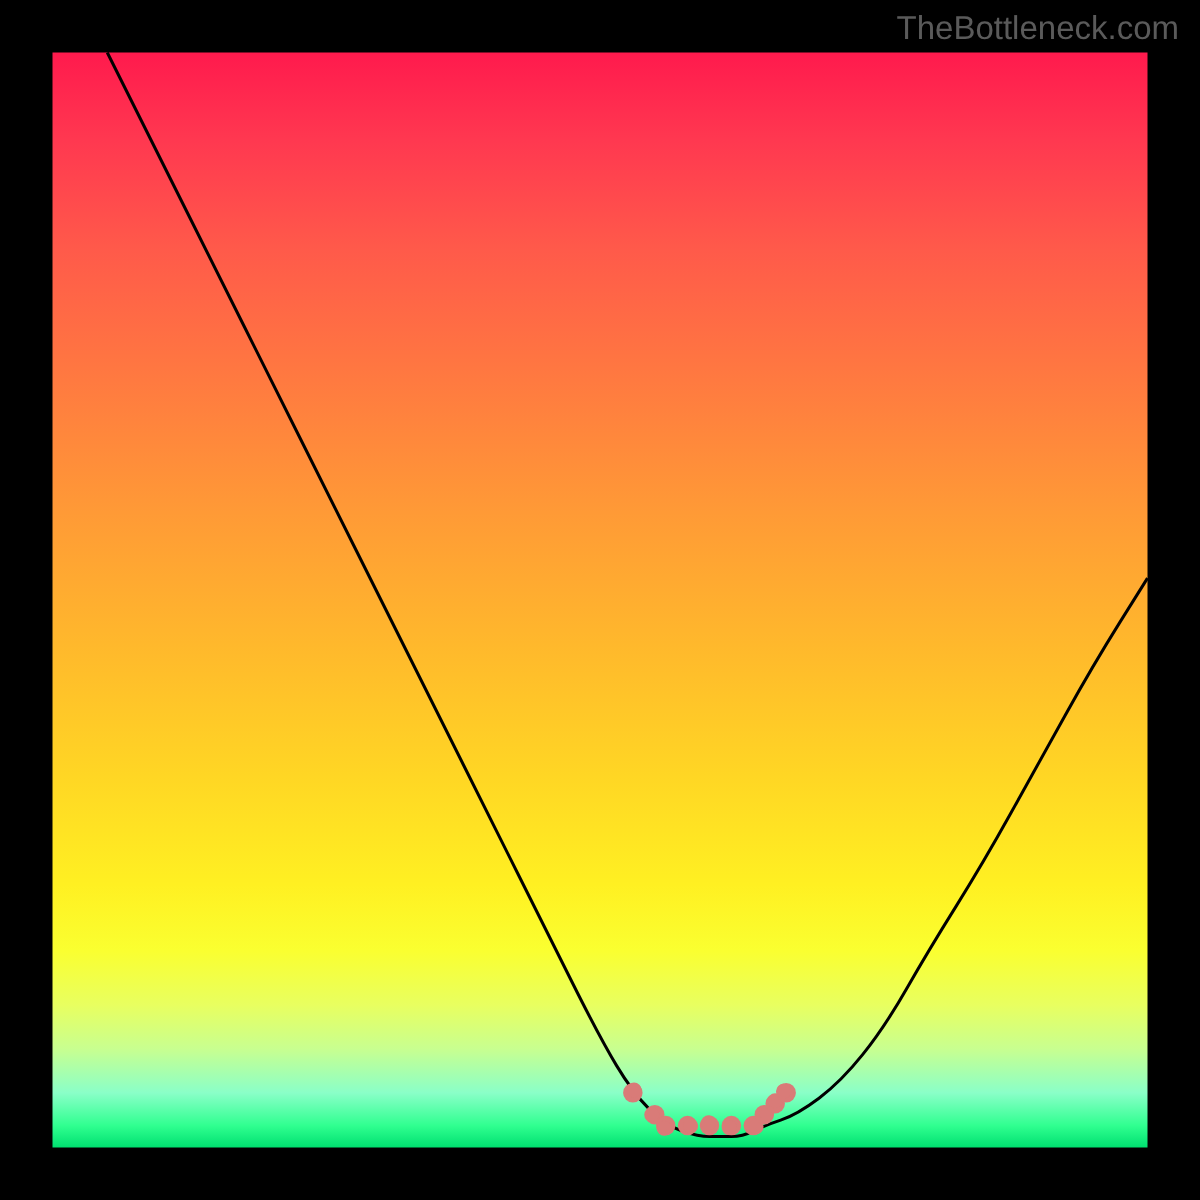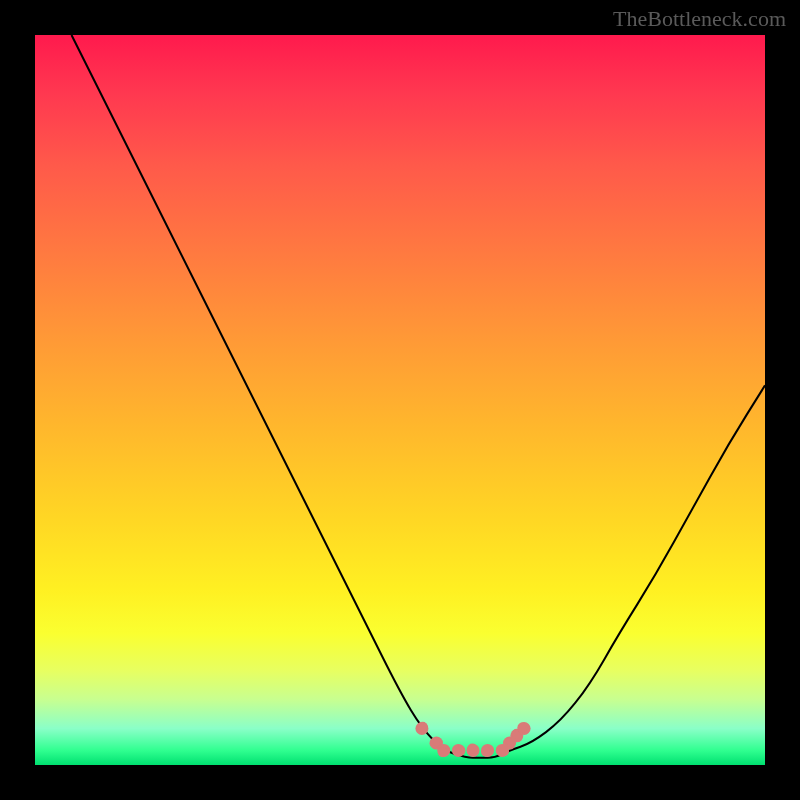--- a/index.html
+++ b/index.html
@@ -12,21 +12,20 @@
     font-family: Arial, sans-serif;
   }
   .watermark {
     position: absolute;
     top: 6px;
     right: 14px;
     color: #5a5a5a;
     font-size: 22px;
     font-weight: normal;
     z-index: 10;
-    font-family: Liberation Serif, serif;
   }
   .plot-area {
     position: absolute;
     left: 35px;
     top: 35px;
     width: 730px;
     height: 730px;
     background: linear-gradient(to bottom,
       #ff1a4d 0%,
       #ff3850 8%,

